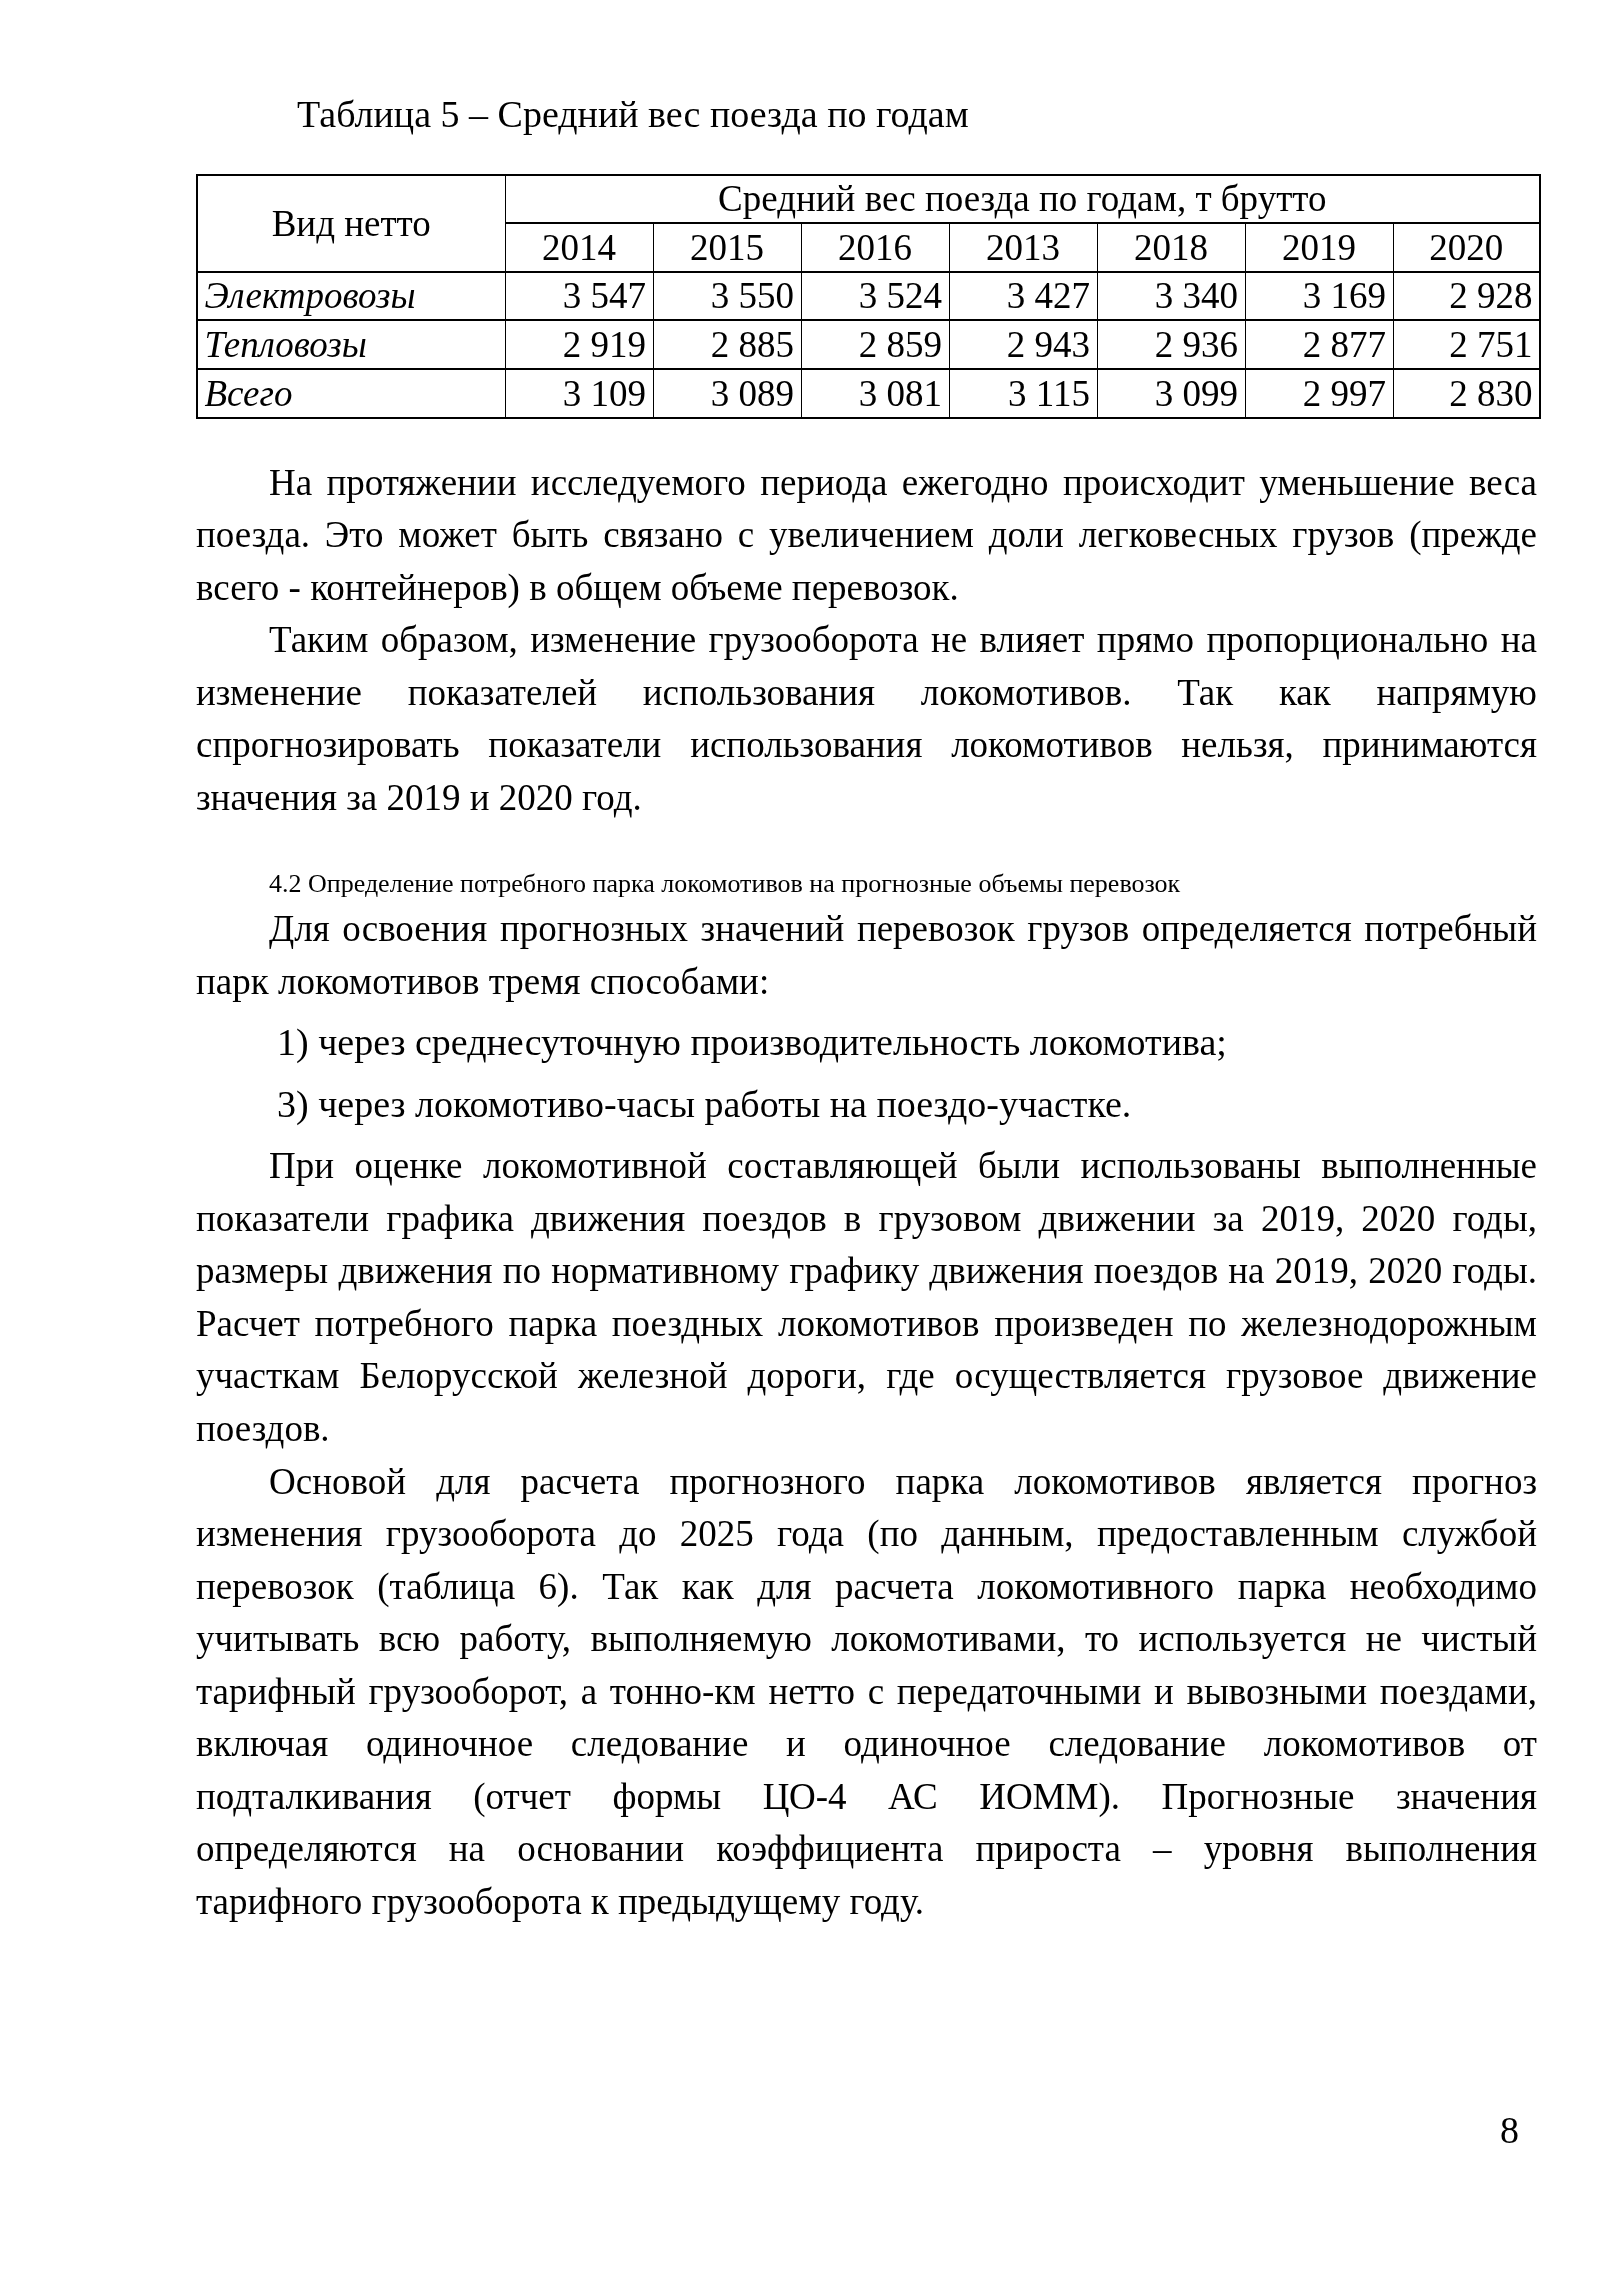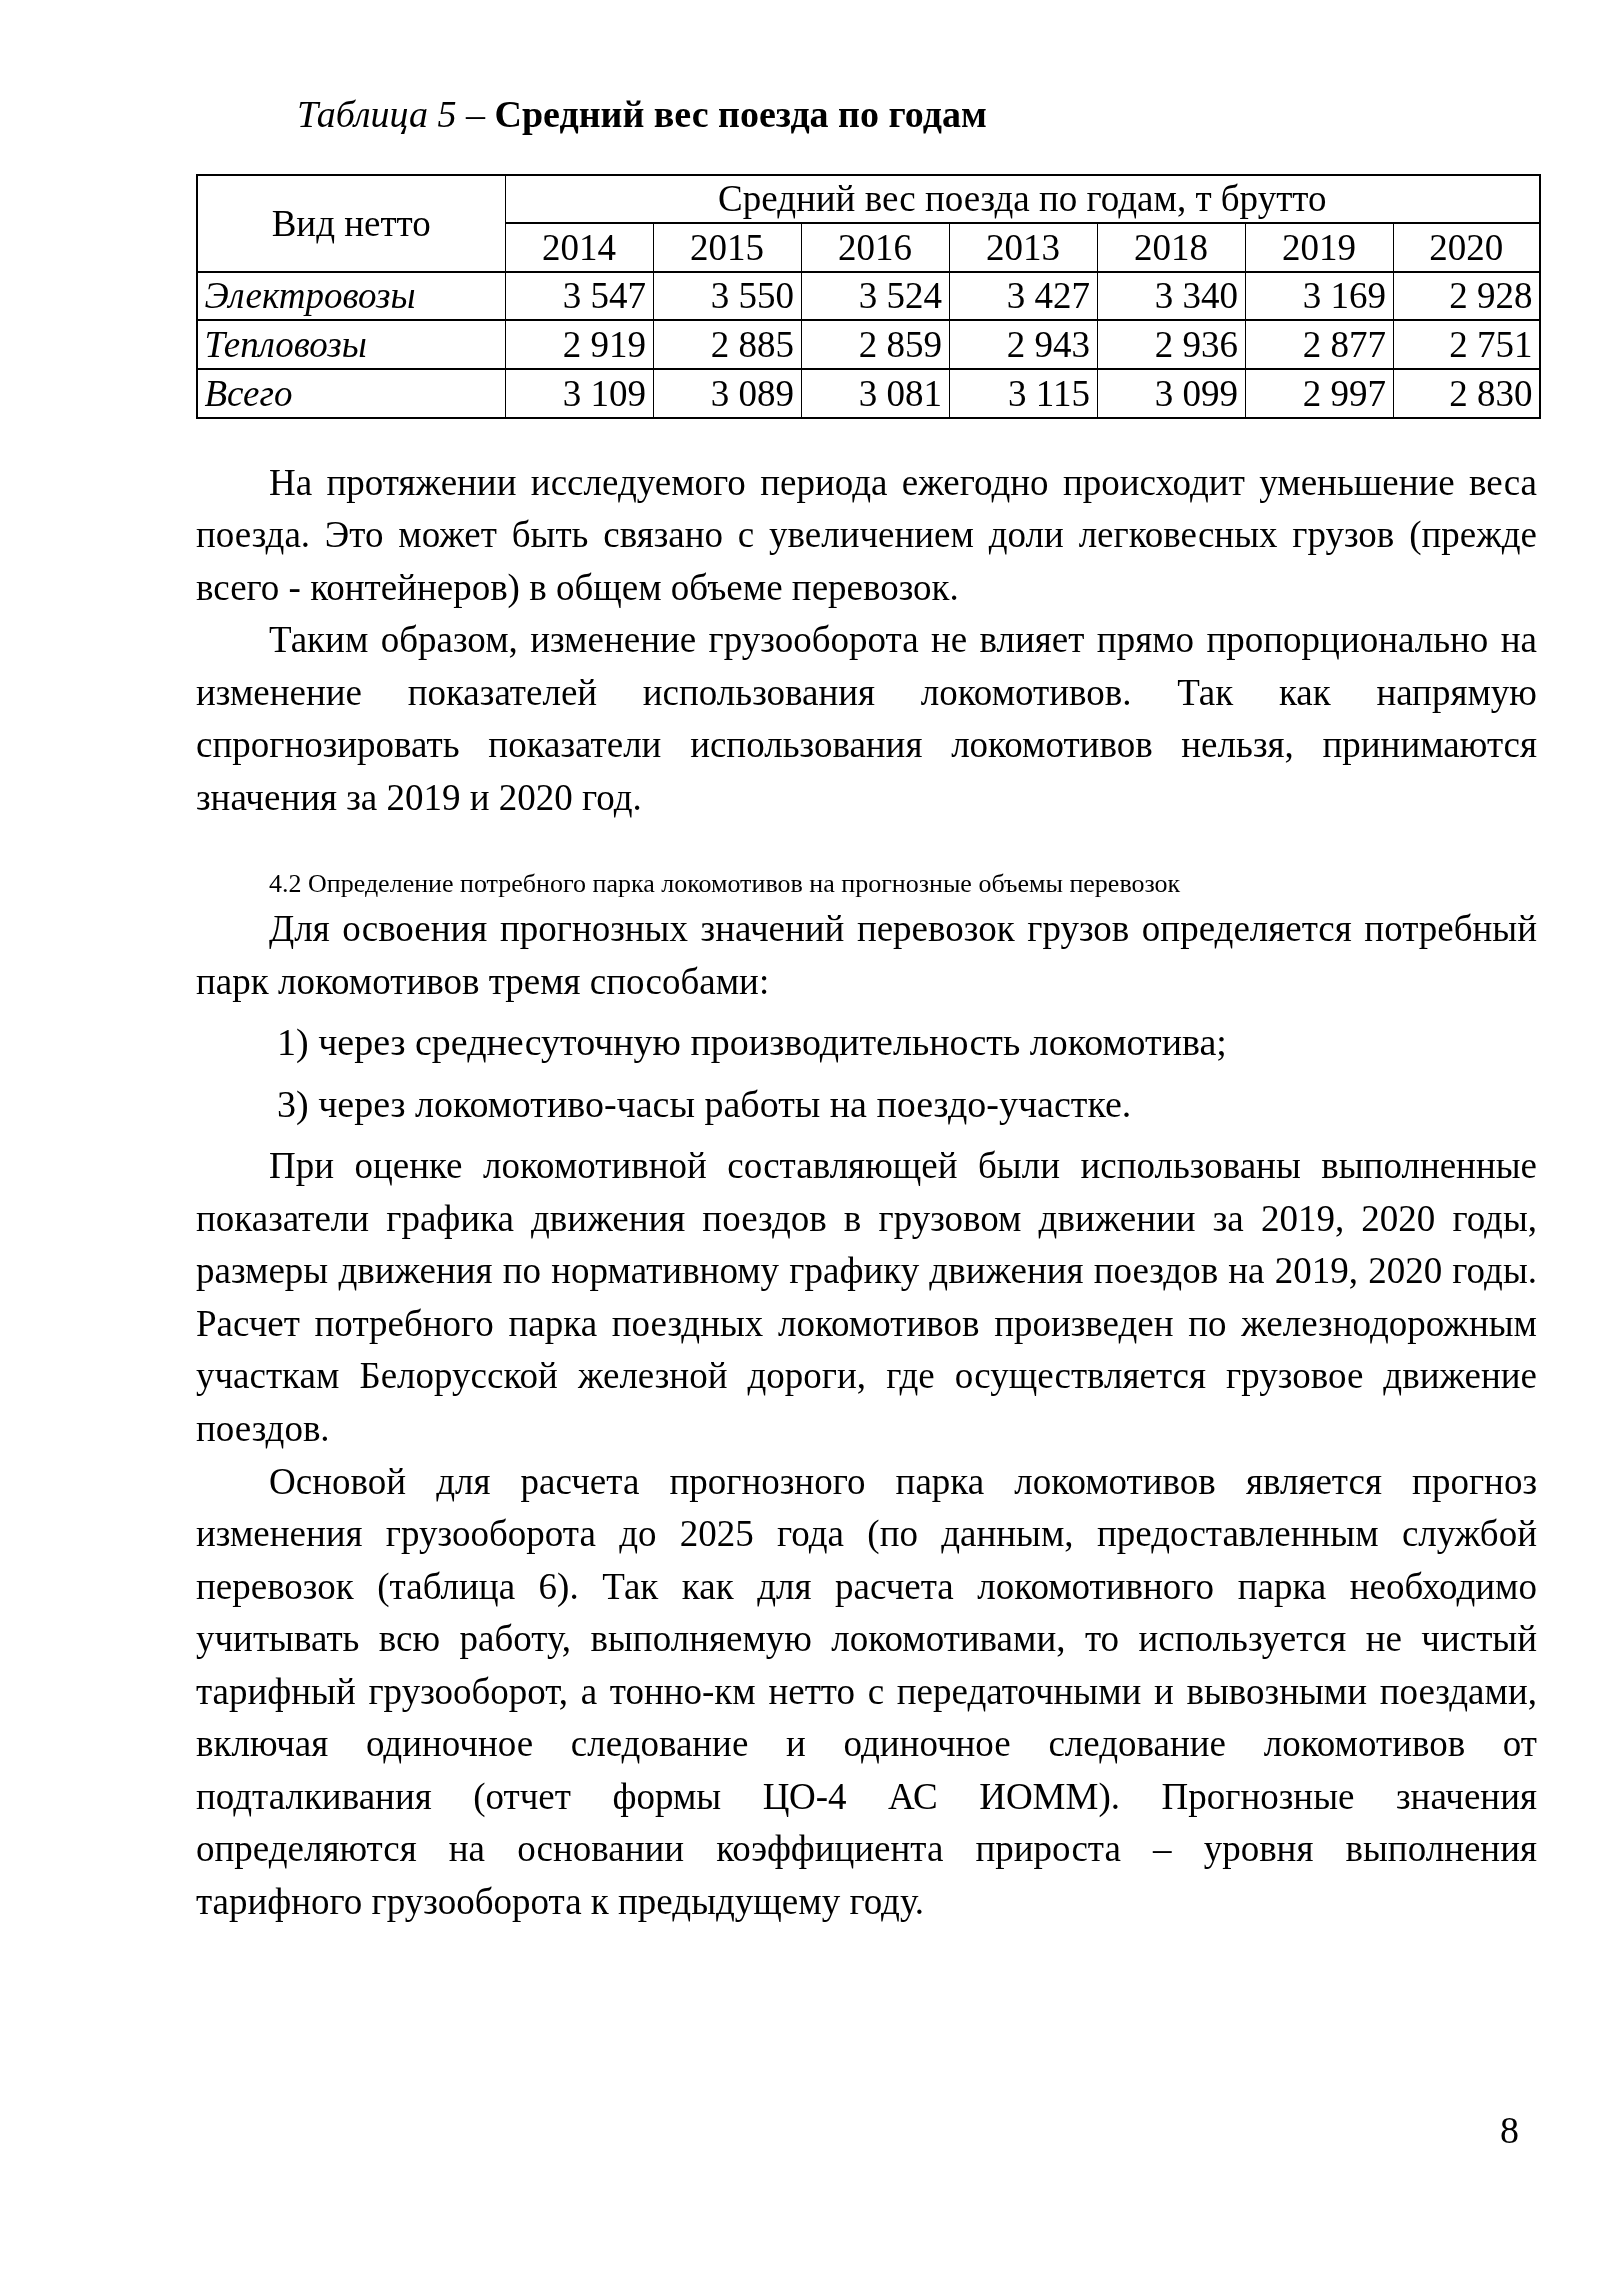--- a/index.html
+++ b/index.html
@@ -17,22 +17,22 @@
     left:196px;
     top:92px;
     width:1341px;
   }
   
   .caption{
     font-size:38px;
     line-height:1.2;
     margin:0 0 36px 101px;
   }
-  .caption-label{font-style:italic;}
-  .caption-title{font-weight:bold;}
+  .caption-label{}
+  .caption-title{font-weight:normal;}
   
   table.weights{
     border-collapse:collapse;
     table-layout:fixed;
     width:1341px;
     font-size:37px;
     border:2.6px solid #000;
   }
   table.weights td, table.weights th{
     border-left:1.3px solid #000;

